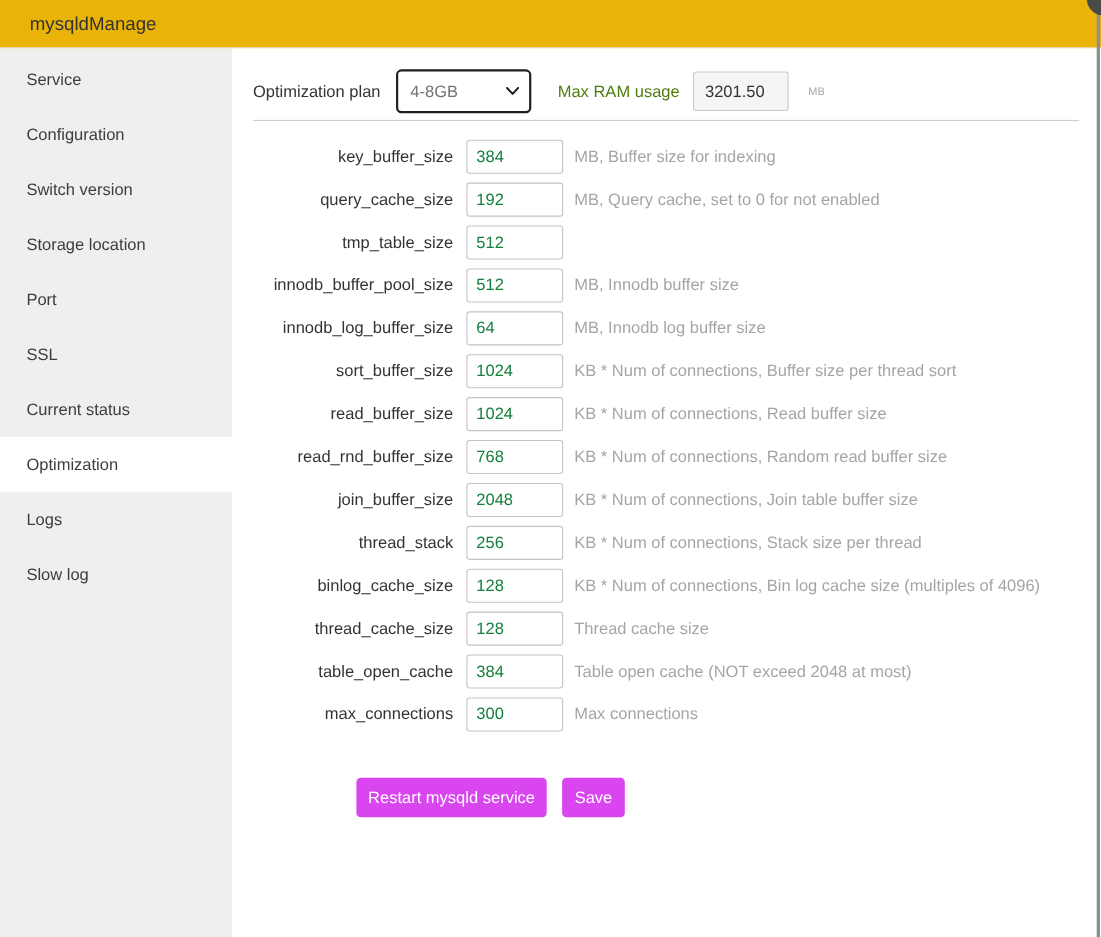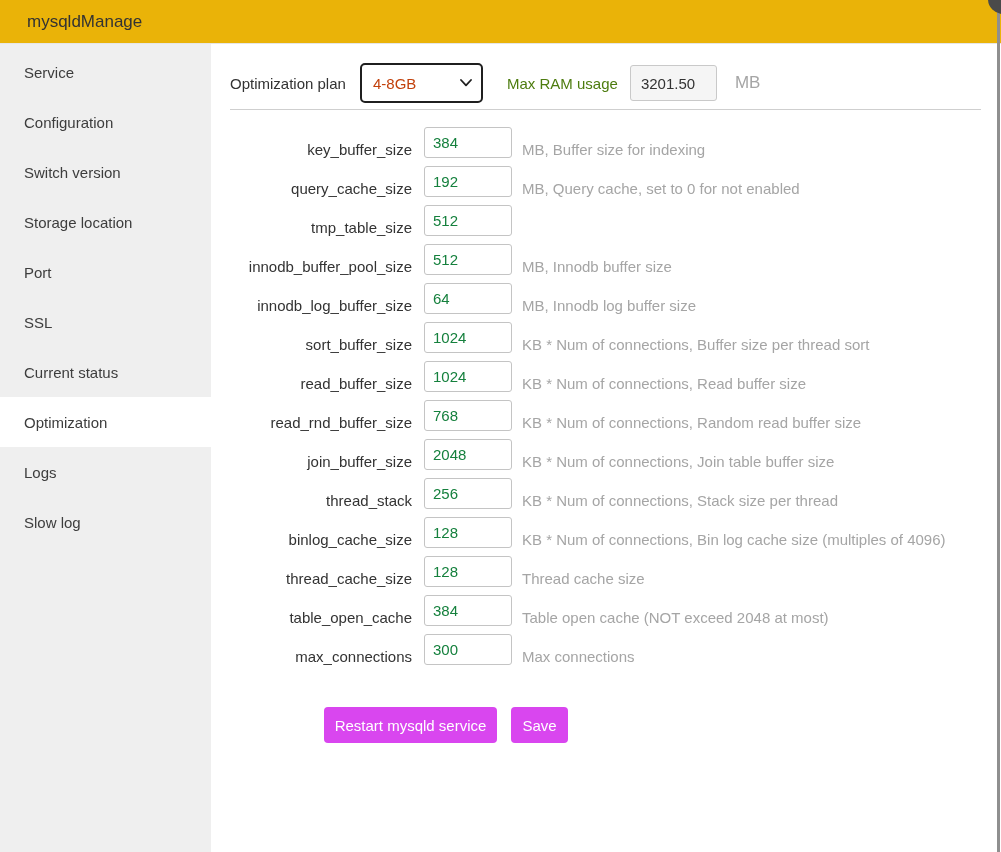--- a/index.html
+++ b/index.html
@@ -46,51 +46,51 @@
     padding: 19px 0 0 19px;
   }
 
   .plan-row { display: flex; align-items: center; height: 40px; }
   .plan-label { font-size: 15px; color: #333; width: 121px; }
   .select-wrap { position: relative; width: 123px; height: 40px; margin-left: 9px; }
   .plan-select {
     width: 100%; height: 100%;
     border: 2px solid #1f1f1f; border-radius: 5px;
     background: #fff;
-    font-family: inherit; font-size: 15px; color: #c2410c;
+    font-family: inherit; font-size: 15px; color: #737373;
     padding: 0 28px 0 11px;
     appearance: none; -webkit-appearance: none; -moz-appearance: none;
     outline: none;
   }
   .chevron {
     position: absolute; right: 11px; top: 50%;
     transform: translateY(-50%);
     pointer-events: none;
     display: flex;
   }
   .maxram-label { margin-left: 24px; font-size: 15px; color: #4d7c0f; }
   .maxram-input {
     margin-left: 12px;
     width: 87px; height: 36px;
     background: #f5f5f5;
     border: 1px solid #c9c9c9; border-radius: 3px;
     padding-left: 10px;
     font-family: inherit; font-size: 15px; color: #333;
   }
-  .mb-unit { margin-left: 18px; font-size: 17px; color: #a5a5a5; }
+  .mb-unit { margin-left: 18px; font-size: 10px; color: #a5a5a5; }
 
   .divider {
     width: 751px;
     border-bottom: 1px solid #cfcfcf;
     margin-top: 6px;
   }
 
   
   .form { margin-top: 17px; }
-  .form-row { display: flex; align-items: flex-end; height: 31px; margin-bottom: 8px; }
+  .form-row { display: flex; align-items: center; height: 31px; margin-bottom: 8px; }
   .form-label { width: 182px; text-align: right; font-size: 15px; color: #333; }
   .form-input {
     margin-left: 12px;
     width: 88px; height: 31px;
     border: 1px solid #c4c4c4; border-radius: 3px;
     padding-left: 8px;
     font-family: Liberation Sans, sans-serif; font-size: 15px; color: #15803d;
     background: #fff;
   }
   .form-hint { margin-left: 10px; font-size: 15px; color: #a5a5a5; white-space: nowrap; }

